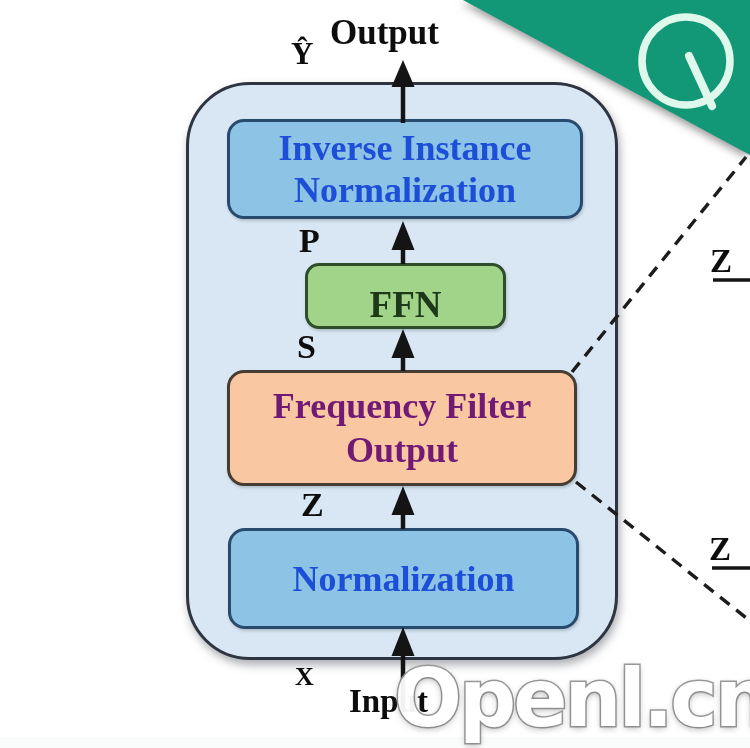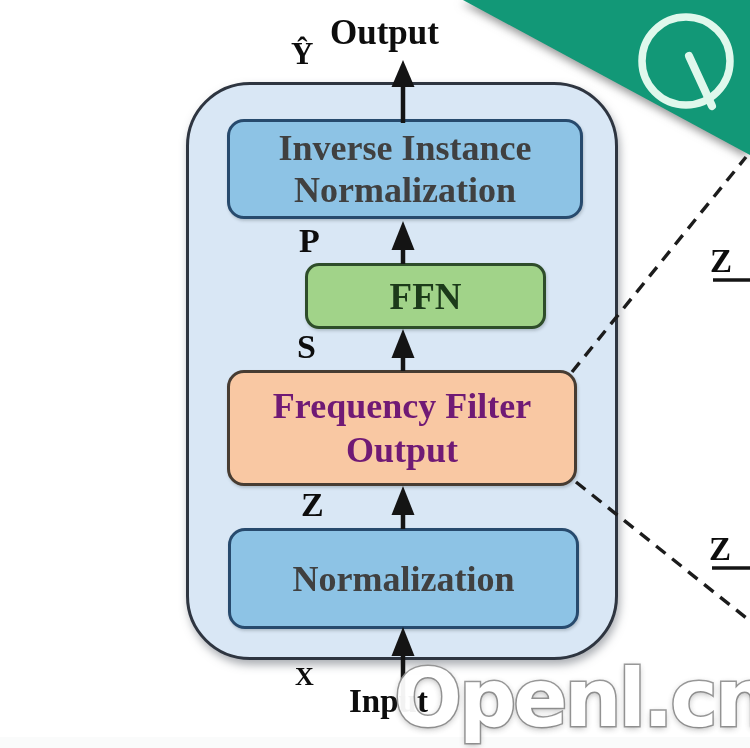--- a/index.html
+++ b/index.html
@@ -13,24 +13,24 @@
     box-sizing:border-box;background:#d9e7f5;border:3px solid #2e3540;
     border-radius:64px;box-shadow:2px 5px 8px rgba(90,95,105,.5);z-index:1;
   }
   
   .block{
     position:absolute;box-sizing:border-box;display:flex;flex-direction:column;
     justify-content:center;align-items:center;text-align:center;font-weight:bold;
     z-index:2;box-shadow:1px 2px 3px rgba(60,70,80,.25);
   }
   .block span{display:block;}
-  .blue-block{background:#8dc3e5;border:3px solid #274a6d;color:#404040;}
+  .blue-block{background:#8dc3e5;border:3px solid #274a6d;color:#1d4ed8;}
   .iin{left:227px;top:119px;width:356px;height:100px;border-radius:17px;font-size:36px;line-height:42px;}
-  .ffn{left:305px;top:263px;width:241px;height:66px;border-radius:14px;
-       background:#a1d389;border:3px solid #2e4d2a;color:#1c3a1a;font-size:37px;}
+  .ffn{left:305px;top:263px;width:201px;height:66px;border-radius:14px;
+       background:#a1d389;border:3px solid #2e4d2a;color:#1c3a1a;font-size:37px;justify-content:flex-end;}
   .ffb{left:227px;top:370px;width:350px;height:116px;border-radius:17px;
        background:#f9c8a3;border:3px solid #473c32;color:#701a75;font-size:36px;line-height:44px;}
   .inorm{left:228px;top:528px;width:351px;height:101px;border-radius:17px;font-size:36px;line-height:42px;}
   
   svg.layer{position:absolute;left:0;top:0;z-index:3;pointer-events:none;}
   svg.banner{z-index:5;}
   .shaft{stroke:#141414;stroke-width:4.5px;}
   .head{fill:#141414;stroke:none;}
   .dash{stroke:#1c1c1c;stroke-width:3.4px;stroke-dasharray:12 8.5;fill:none;}
   .zline{stroke:#141414;stroke-width:3.4px;}

